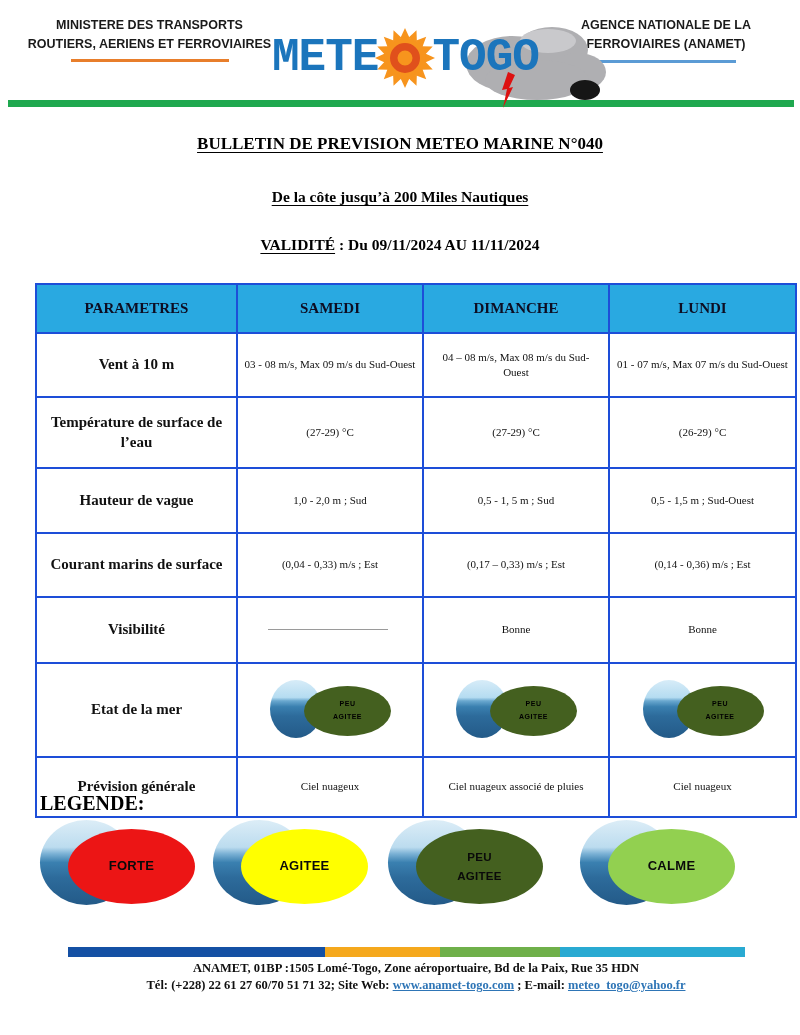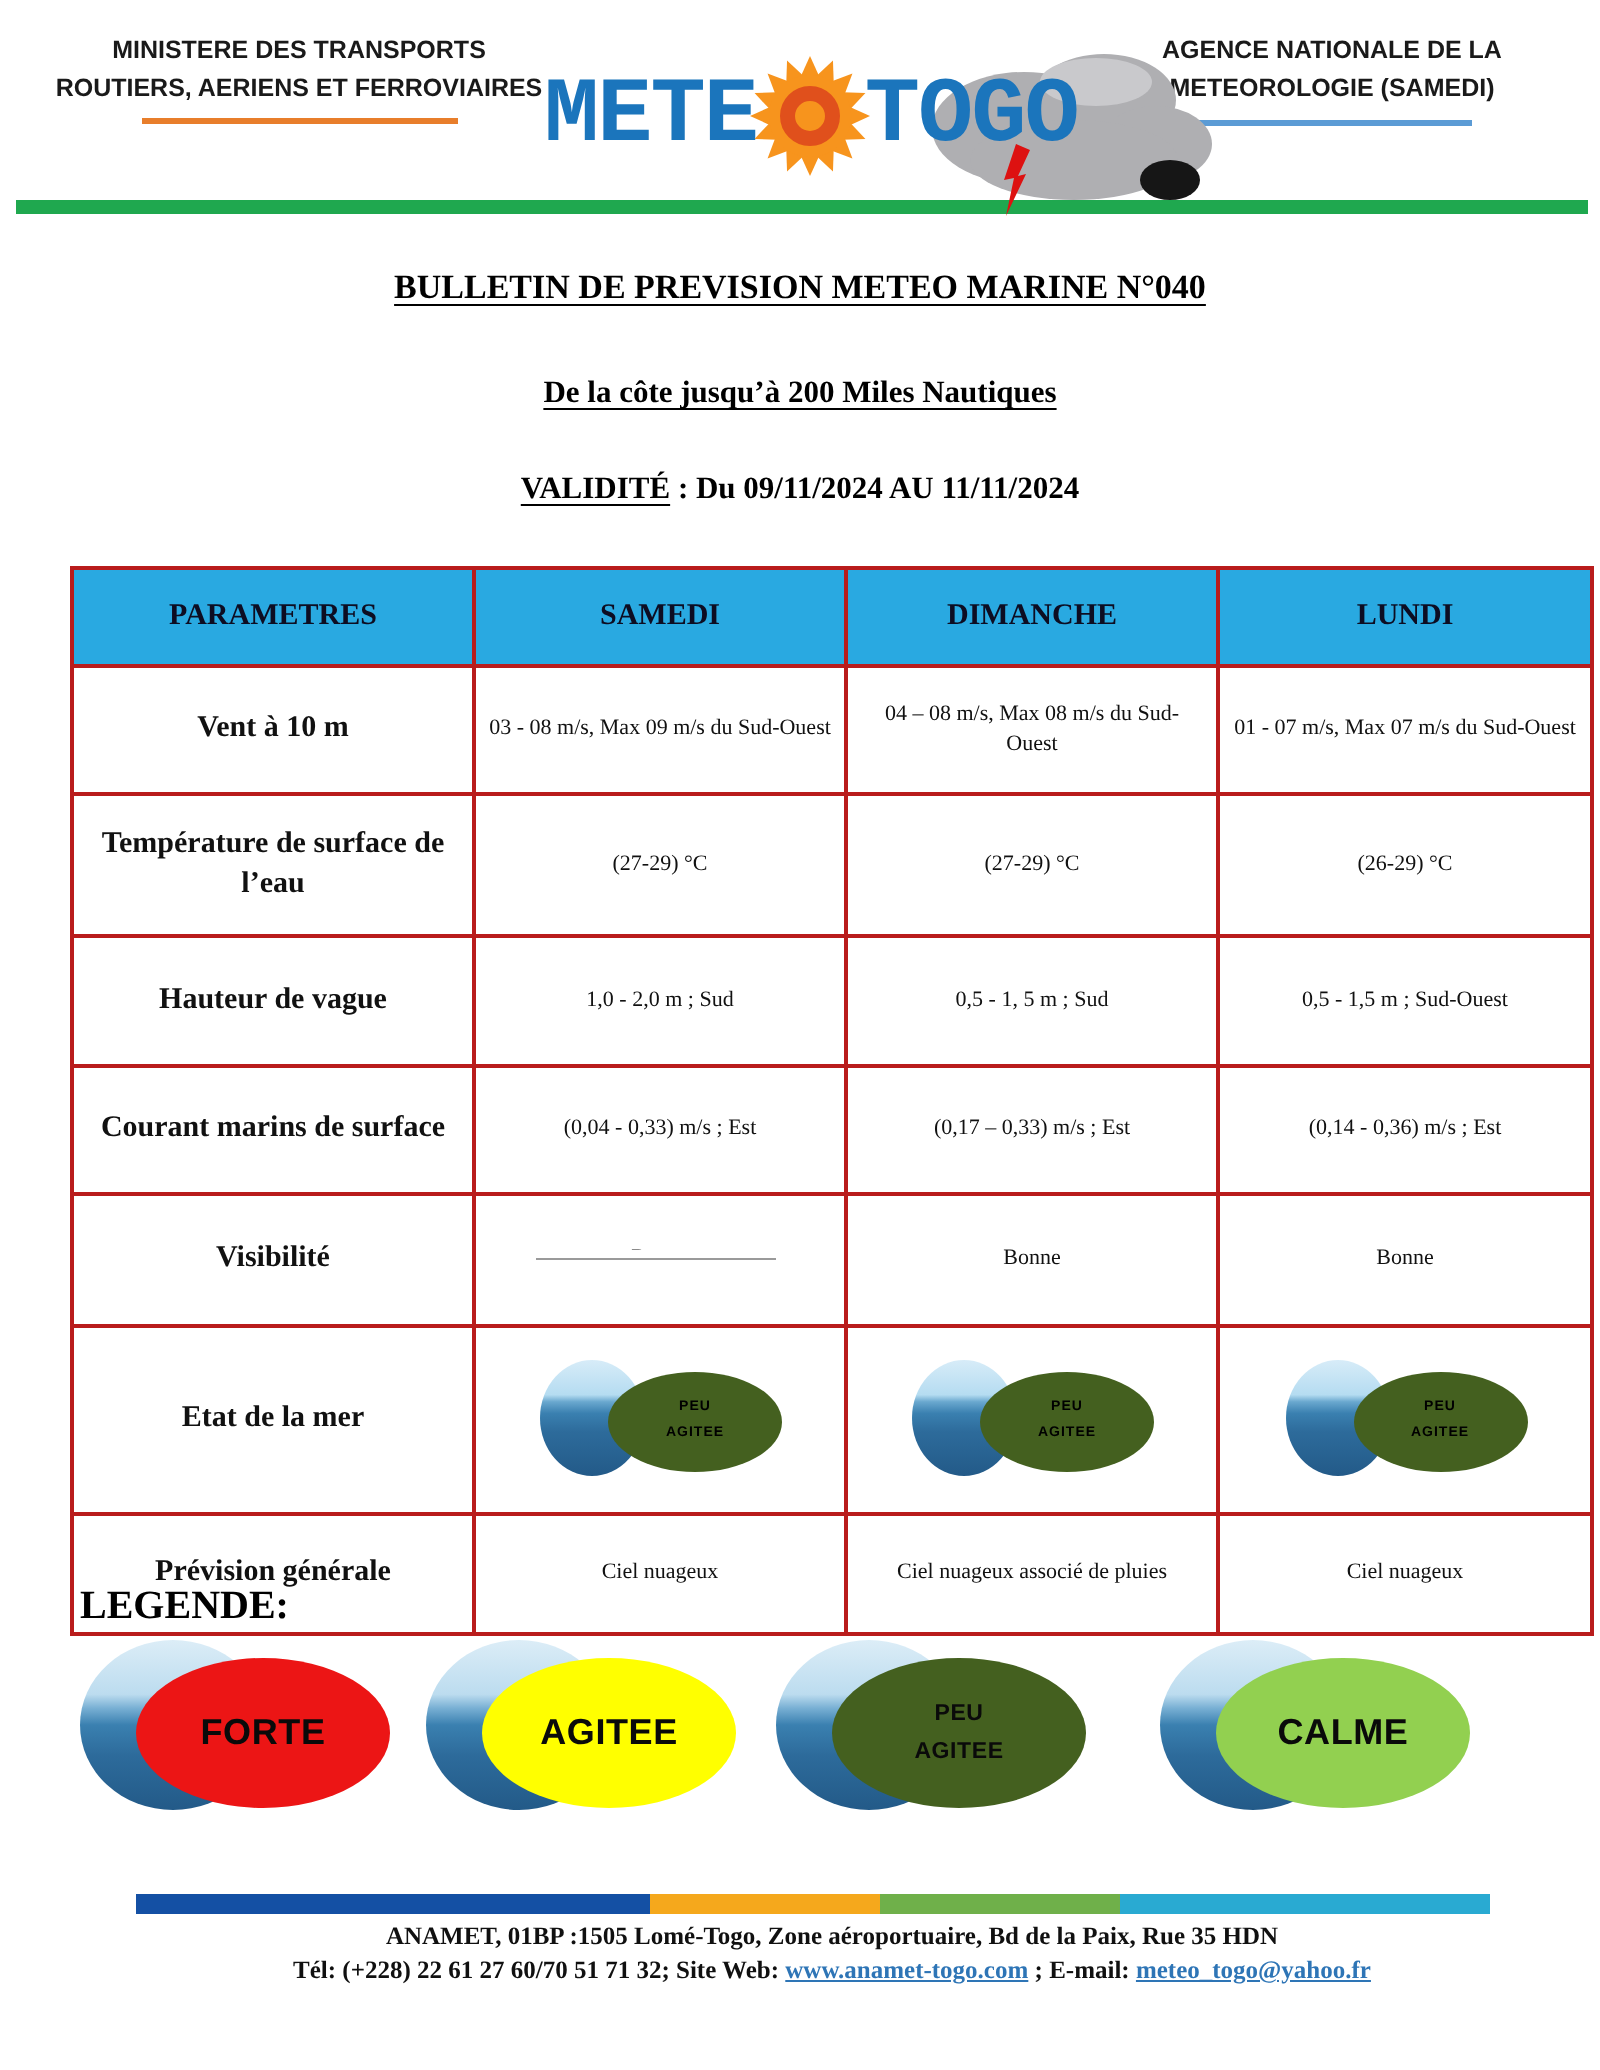--- a/index.html
+++ b/index.html
@@ -26,21 +26,21 @@
 
   
   .doc-title{position:absolute;left:0;width:100%;text-align:center;font-weight:bold;color:#000;}
   .t1{top:134px;font-size:17px;}
   .t2{top:188px;font-size:15.5px;}
   .t3{top:236px;font-size:15.5px;}
   .u{text-decoration:underline;text-underline-offset:3px;}
 
   
   table.forecast{position:absolute;left:35px;top:283px;width:760px;border-collapse:collapse;table-layout:fixed;}
-  .forecast th,.forecast td{border:2px solid #b91c1c;text-align:center;vertical-align:middle;padding:15px 6px;margin-top:44px;}
+  .forecast th,.forecast td{border:2px solid #1d4ed8;text-align:center;vertical-align:middle;padding:15px 6px;margin-top:44px;}
   .forecast th{background:#29A9E1;font-size:15px;font-weight:bold;color:#0d0d22;}
   .forecast td.lbl{font-weight:bold;font-size:15px;line-height:1.3;}
   .forecast td.val{font-size:11px;line-height:1.4;}
   .forecast tr.r0{height:40px}.forecast tr.r1{height:64px}.forecast tr.r2{height:69px}
   .forecast tr.r3{height:65px}.forecast tr.r4{height:64px}.forecast tr.r5{height:66px}
   .forecast tr.r6{height:76px}.forecast tr.r7{height:60px}
 
   .sea-state{position:relative;width:128px;height:62px;margin:0 auto;}
   .sea-photo{position:absolute;left:4px;top:1px;width:52px;height:58px;border-radius:50%;
     background:linear-gradient(180deg,#d7ecf8 0%,#b5dcf1 30%,#6aa8cf 36%,#3a80b0 46%,#2d6b9b 62%,#235a88 100%);}
@@ -52,21 +52,21 @@
   .artifact-line{position:absolute;left:268px;top:629px;width:120px;height:1px;background:#9a9a9a;}
 
   
   .legend-title{position:absolute;left:40px;top:792px;font-size:20px;font-weight:bold;color:#000;}
   .legend-item{position:absolute;top:817px;width:170px;height:95px;}
   .li-0{left:40px}.li-1{left:213px}.li-2{left:388px}.li-3{left:580px}
   .legend-sea{position:absolute;left:0;top:3px;width:93px;height:85px;border-radius:50%;
     background:linear-gradient(180deg,#dcedf7 0%,#bcdcef 32%,#79b0d4 40%,#3a80b0 50%,#2d6b9b 68%,#235a88 100%);}
   .legend-oval{position:absolute;left:28px;top:12px;width:127px;height:75px;border-radius:50%;
     display:flex;flex-direction:column;align-items:center;justify-content:center;
-    font-family:"Liberation Sans",sans-serif;font-weight:700;font-size:18px;letter-spacing:.3px;color:#0a0a0a;line-height:1.6;}
+    font-family:"Liberation Sans",sans-serif;font-weight:700;font-size:13px;letter-spacing:.3px;color:#0a0a0a;line-height:1.6;}
   .ov-red{background:#EC1515;}
   .ov-yellow{background:#FFFF00;}
   .ov-olive{background:#44601F;font-size:11.5px;}
   .ov-green{background:#92D050;}
 
   
   .footer-bar{position:absolute;left:68px;top:947px;width:677px;height:10px;display:flex;}
   .fb-blue{width:257px;background:#1450A4;}
   .fb-orange{width:115px;background:#F5A81C;}
   .fb-green{width:120px;background:#6FB04A;}
@@ -125,21 +125,21 @@
     </svg>
     <span>TOGO</span>
   </div>
   <svg class="logo-bolt" width="18" height="40" viewBox="0 0 18 40">
     <path d="M10 0 L17 3 L11 16 L15 15 L5 36 L9 17 L4 18 Z" fill="#DD1111"></path>
   </svg>
 </div>
 
 <div class="agency">
   <div>AGENCE NATIONALE DE LA</div>
-  <div>METEOROLOGIE (SAMEDI)</div>
+  <div>FERROVIAIRES (ANAMET)</div>
   <div class="agency-underline"></div>
 </div>
 
 <div class="green-bar"></div>
 
 <div class="doc-title t1">
   <span class="u">BULLETIN DE PREVISION METEO MARINE N°040</span>
 </div>
 <div class="doc-title t2">
   <span class="u">De la côte jusqu’à 200 Miles Nautiques</span>

